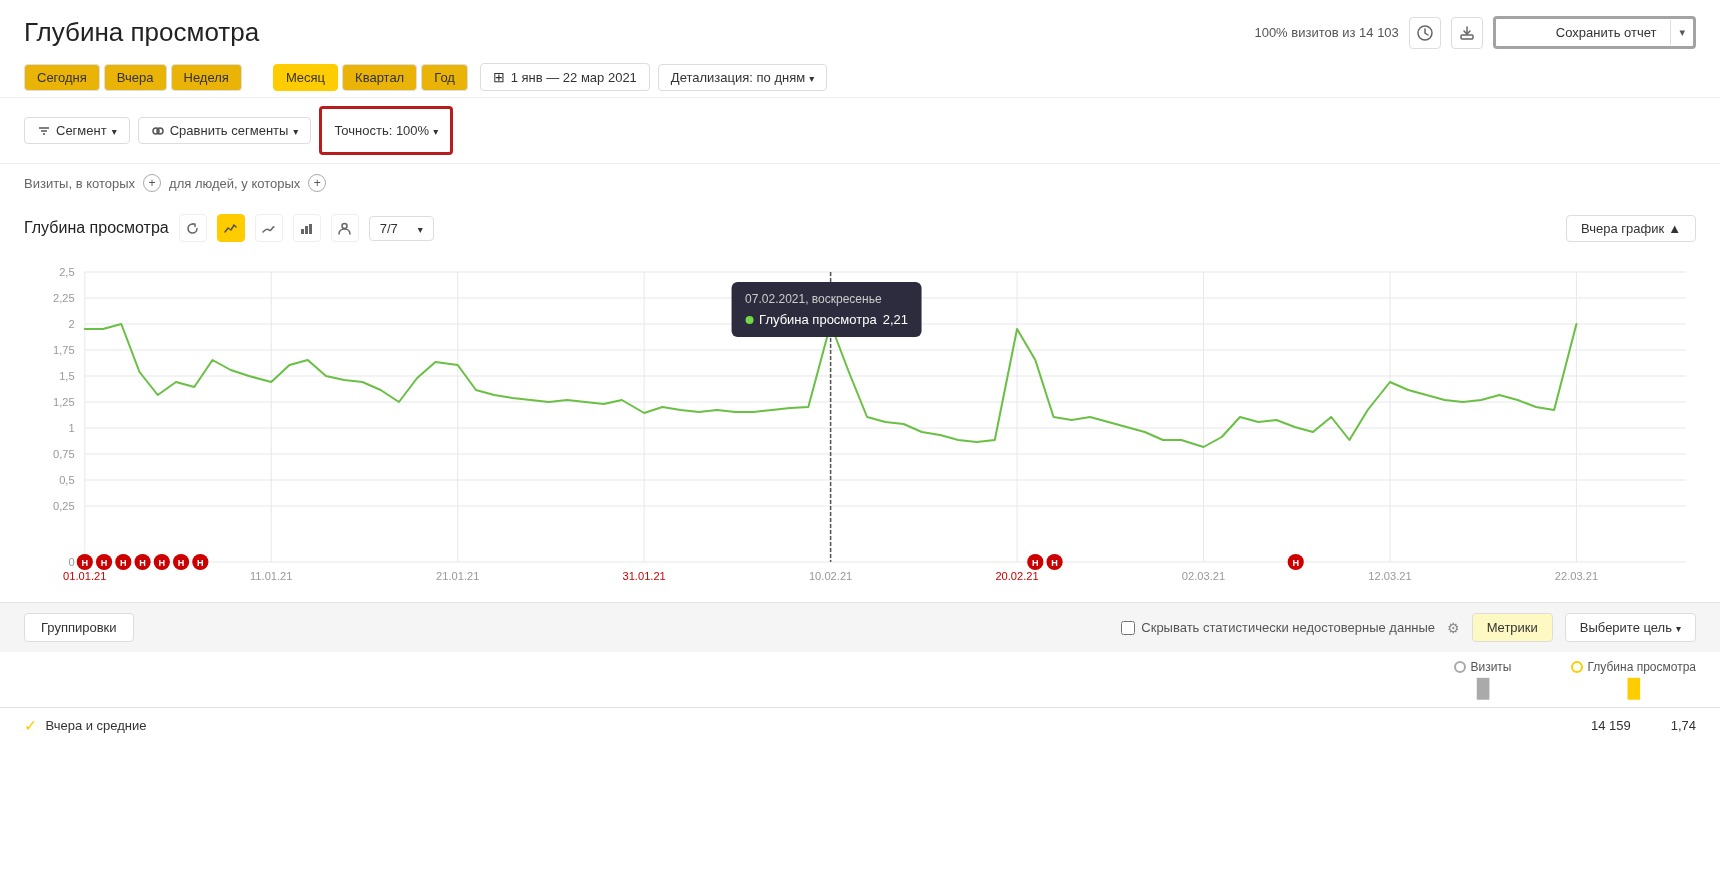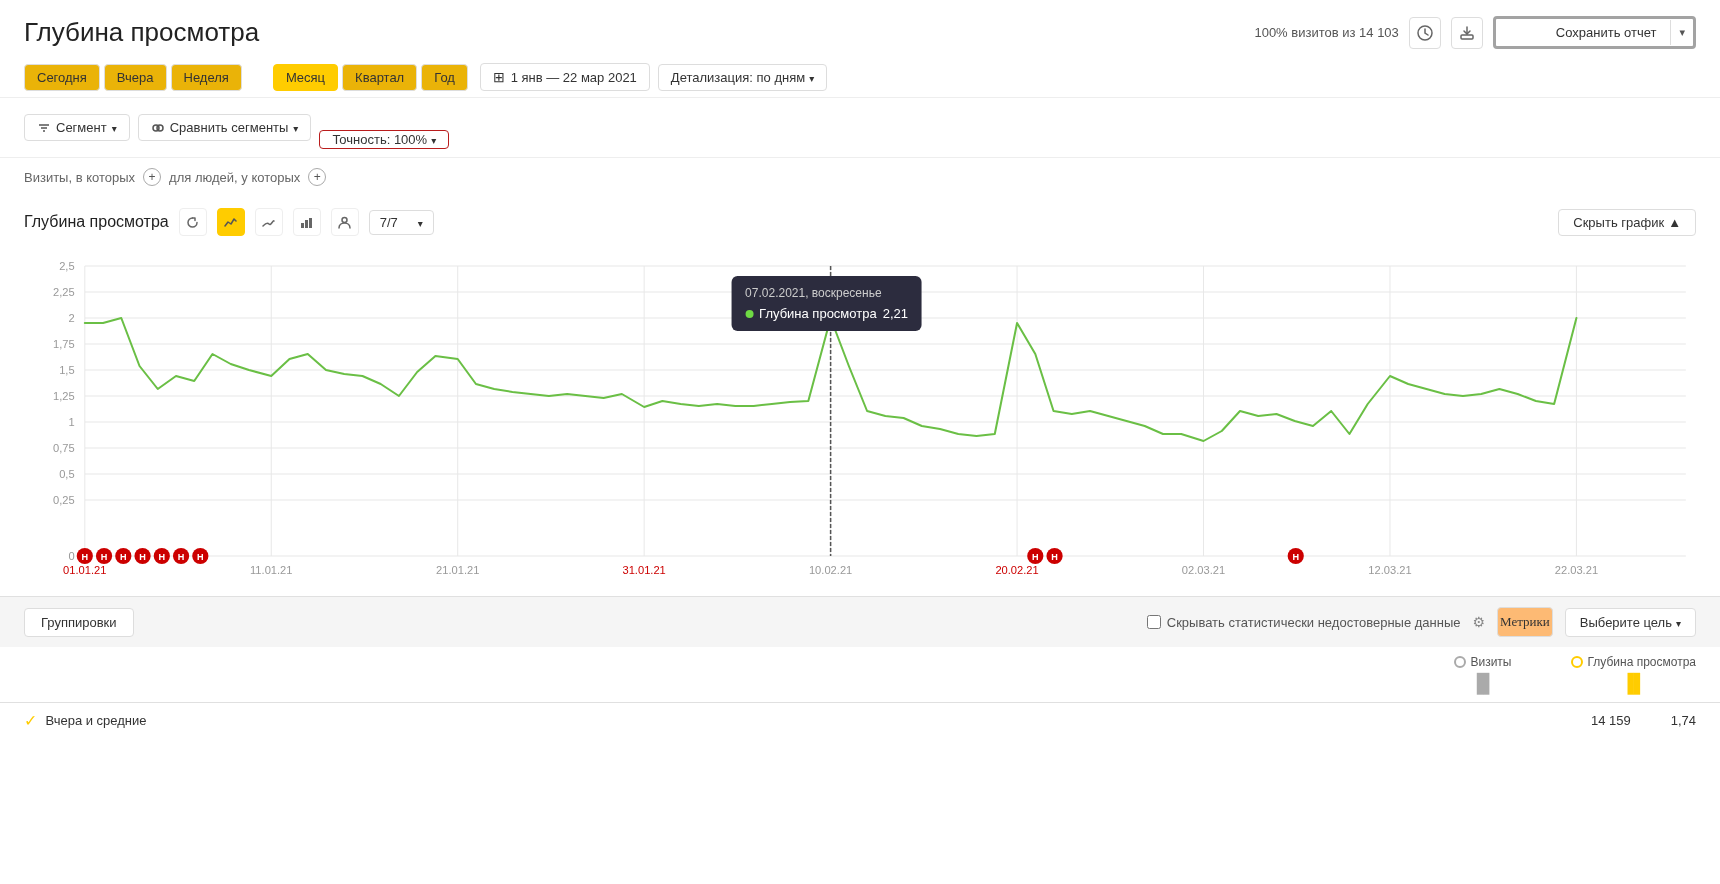--- a/index.html
+++ b/index.html
@@ -20,21 +20,21 @@
     
     .date-bar { display: flex; align-items: center; padding: 6px 24px; gap: 4px; border-bottom: 1px solid #eee; }
     .period-btn { padding: 5px 12px; border: 1px solid #ddd; border-radius: 4px; background: #eab308; cursor: pointer; font-size: 13px; color: #333; }
     .period-btn.active { border-color: #fc0; background: #fc0; color: #333; font-weight: 500; margin-left: 27px; }
     .date-range-btn { padding: 5px 12px; border: 1px solid #ddd; border-radius: 4px; background: #fff; cursor: pointer; font-size: 13px; color: #333; display: flex; align-items: center; gap: 6px; margin-left: 8px; }
     .detail-btn { padding: 5px 12px; border: 1px solid #ddd; border-radius: 4px; background: #fff; cursor: pointer; font-size: 13px; color: #333; display: flex; align-items: center; gap: 4px; margin-left: 4px; }
 
     
     .filter-bar { display: flex; align-items: center; padding: 8px 24px; gap: 8px; border-bottom: 1px solid #eee; }
     .filter-btn { padding: 5px 12px; border: 1px solid #ddd; border-radius: 4px; background: #fff; cursor: pointer; font-size: 13px; color: #333; display: flex; align-items: center; gap: 5px; }
-    .accuracy-btn { padding: 1px 12px; border: 1px solid #b91c1c; border-radius: 4px; background: #fff; cursor: pointer; font-size: 13px; color: #333; display: flex; align-items: center; gap: 4px; margin-top: 24px; }
+    .accuracy-btn { padding: 14px 12px; border: 3px solid #b91c1c; border-radius: 4px; background: #fff; cursor: pointer; font-size: 13px; color: #333; display: flex; align-items: center; gap: 4px; }
 
     
     .segment-row { padding: 10px 24px; display: flex; align-items: center; gap: 8px; font-size: 13px; color: #666; }
     .plus-circle { width: 18px; height: 18px; border-radius: 50%; border: 1px solid #aaa; display: flex; align-items: center; justify-content: center; cursor: pointer; font-size: 12px; color: #555; }
 
     
     .chart-section { padding: 12px 24px 0 24px; }
     .chart-header { display: flex; align-items: center; justify-content: space-between; margin-bottom: 10px; }
     .chart-title { font-size: 16px; font-weight: 400; color: #222; }
     .chart-tool-btn { width: 28px; height: 28px; border: 1px solid #eee; border-radius: 4px; background: #fff; cursor: pointer; display: flex; align-items: center; justify-content: center; font-size: 13px; color: #666; }
@@ -54,21 +54,21 @@
     .tooltip-value { margin-left: auto; font-weight: normal; }
 
     
     .bottom-toolbar { display: flex; align-items: center; justify-content: space-between; padding: 10px 24px; background: #f5f5f5; border-top: 1px solid #e0e0e0; margin-top: 10px; }
     .bottom-left { display: flex; align-items: center; gap: 16px; }
     .groupings-btn { padding: 6px 16px; border: 1px solid #ddd; border-radius: 4px; background: #fff; cursor: pointer; font-size: 13px; color: #333; }
     .bottom-right { display: flex; align-items: center; gap: 12px; }
     .hide-unreliable { display: flex; align-items: center; gap: 6px; font-size: 13px; color: #555; cursor: pointer; }
     .checkbox-unreliable { width: 14px; height: 14px; border: 1px solid #aaa; border-radius: 2px; background: #fff; cursor: pointer; }
     .gear-icon { color: #888; font-size: 14px; cursor: pointer; }
-    .metrics-btn { padding: 6px 2px; border: 1px solid #ddd; border-radius: 4px; background: #fdba74; cursor: pointer; font-size: 13px; color: #333; font-family: Liberation Serif, serif; }
+    .metrics-btn { padding: 6px 14px; border: 1px solid #ddd; border-radius: 4px; background: #fef9c3; cursor: pointer; font-size: 13px; color: #333; }
     .goal-btn { padding: 6px 14px; border: 1px solid #ddd; border-radius: 4px; background: #fff; cursor: pointer; font-size: 13px; color: #333; display: flex; align-items: center; gap: 4px; }
 
     
     .metrics-row { display: flex; justify-content: flex-end; padding: 8px 24px; gap: 60px; }
     .metric-col { display: flex; flex-direction: column; align-items: center; gap: 4px; }
     .metric-label { font-size: 12px; color: #555; display: flex; align-items: center; gap: 4px; }
     .metric-radio { width: 12px; height: 12px; border-radius: 50%; border: 2px solid #aaa; background: #fff; cursor: pointer; }
     .metric-chart-icon { font-size: 18px; color: #aaa; cursor: pointer; }
     .metric-chart-icon.active { color: #fc0; }
 
@@ -190,21 +190,21 @@
             <circle cx="6.5" cy="4" r="2.5" stroke="#666" stroke-width="1.5"></circle>
             <path d="M1 12c0-3 2.5-5 5.5-5s5.5 2 5.5 5" stroke="#666" stroke-width="1.5" stroke-linecap="round"></path>
           </svg>
         </button>
         <button class="metrics-count-btn">
           <span>7/7</span>
           <span class="chevron-down"></span>
         </button>
       </div>
       <button class="hide-chart-btn">
-        <span>Скрыть график</span>
+        <span>Вчера график</span>
         <span>▲</span>
       </button>
     </div>
 
     <div class="chart-container">
       <svg class="chart-svg" viewBox="0 0 1650 340" preserveAspectRatio="none">
 
         <defs>
           <style>
             .grid-line { stroke: #e8e8e8; stroke-width: 1; }

